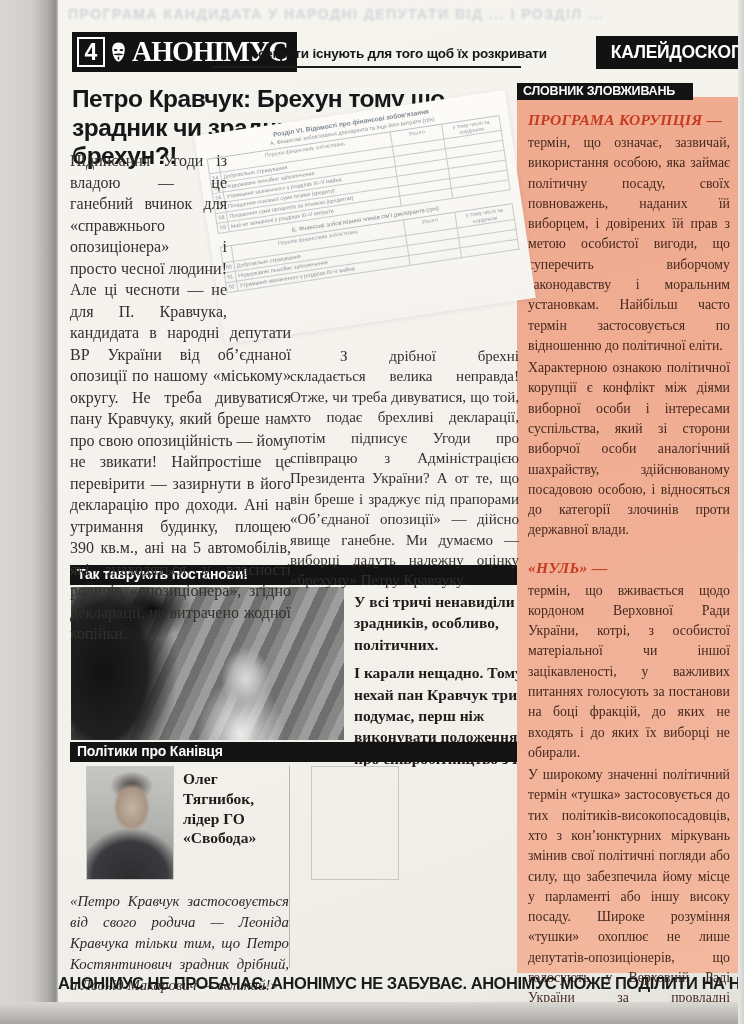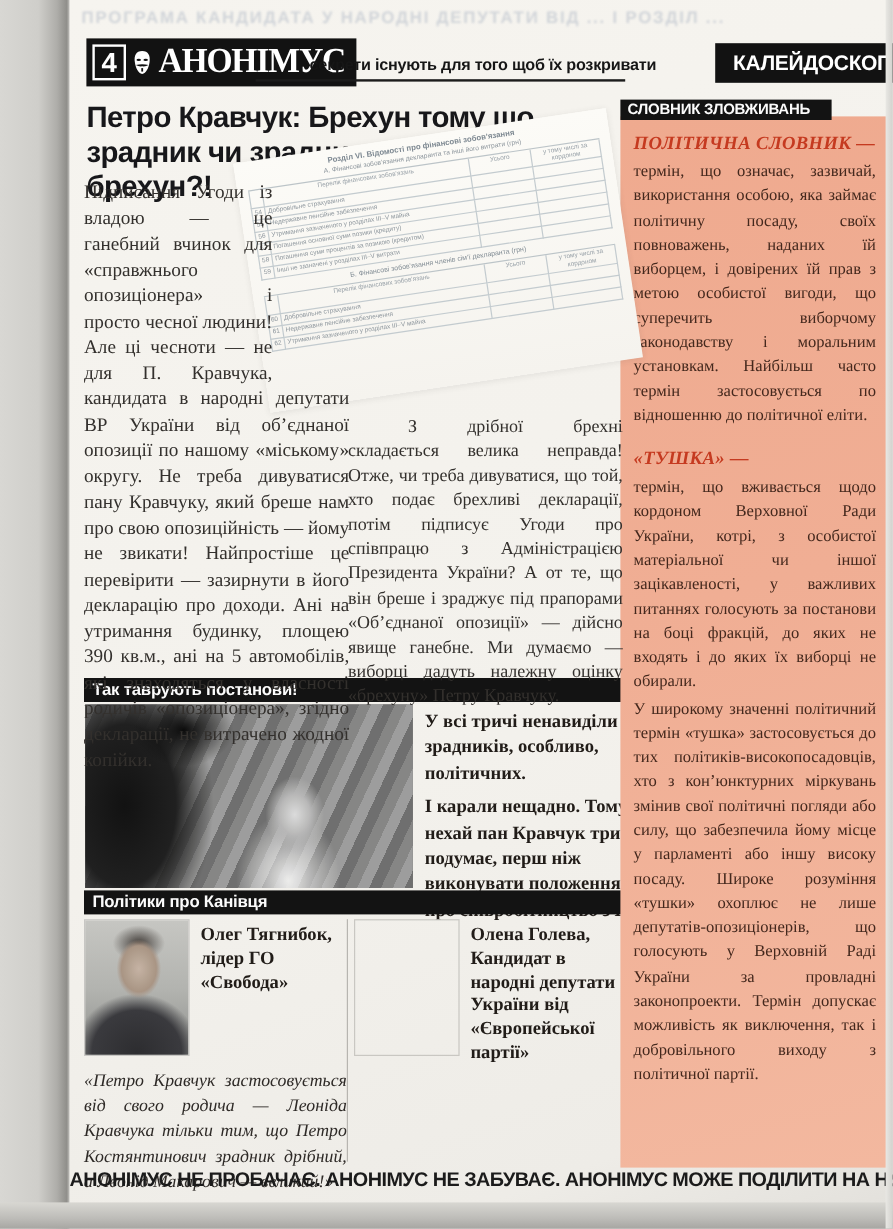--- a/index.html
+++ b/index.html
@@ -81,21 +81,21 @@
       linear-gradient(#777,#555);
     filter:grayscale(0.92) contrast(1.03); }
   .caption { position:absolute; left:296px; top:591px; width:212px; color:#211c18; }
   .caption p { font-weight:bold; font-size:15.5px; line-height:1.38; margin-bottom:7px; }
 
   
   .card { position:absolute; top:766px; width:219px; height:208px; }
   .cardA { left:12px; }
   .cardB { left:237px; width:218px; }
   .card-divider { position:absolute; left:231px; top:766px; width:1px; height:202px; background:#b7b5b0; }
-  .card-top { display:flex; gap:9px; }
+  .card-top { display:flex; gap:9px;margin-left:16px; }
   .card-photo { width:88px; height:114px; flex:0 0 auto; border:1px solid #c9c7c2; }
   .photo-tyahnybok { background:
       radial-gradient(ellipse 25px 33px at 52% 36%, #cdb29a 0%, #b2937a 58%, rgba(0,0,0,0) 74%),
       radial-gradient(ellipse 29px 20px at 52% 17%, #453d37 0%, rgba(0,0,0,0) 75%),
       radial-gradient(ellipse 62px 58px at 50% 98%, #2d2d32 0%, #3a3a40 60%, rgba(0,0,0,0) 84%),
       linear-gradient(180deg,#c6c6c0 0%,#b2b3ad 52%,#8e8f8a 100%);
     filter:grayscale(0.35); }
   .photo-holeva { background:
       radial-gradient(ellipse 28px 36px at 50% 48%, #e7cab1 0%, #d8b79b 60%, rgba(0,0,0,0) 76%),
       radial-gradient(ellipse 43px 50px at 50% 30%, #e9dda9 0%, #d8c78f 58%, rgba(0,0,0,0) 80%),
@@ -241,33 +241,30 @@
       </div>
     </div>
     <p class="quote">«Петро Кравчук застосовується від свого родича — Леоніда Кравчука тільки тим, що Петро Костянтинович зрадник дрібний, а Леонід Макарович — великий!»</p>
   </div>
 
   <div class="card-divider"></div>
 
   <div class="card cardB">
     <div class="card-top">
       <div class="card-photo photo-holeva"></div>
-      <div class="card-name">
-        <span>Олена Голева,</span>
-        <span>Кандидат в народні депутати України від «Європейської партії»</span>
-      </div>
     </div>
   </div>
 
   <div class="sidebar">
     <div class="bar sidebar-header">СЛОВНИК ЗЛОВЖИВАНЬ</div>
     <div class="sidebar-panel">
-      <p class="term">ПОЛІТИЧНА СЛОВНИК —</p>
+      <p class="term">ПРОГРАМА КОРУПЦІЯ —</p>
       <p class="gpara">термін, що означає, зазвичай, використання особою, яка займає політичну посаду, своїх повноважень, наданих їй виборцем, і довірених їй прав з метою особистої вигоди, що суперечить виборчому законодавству і моральним установкам. Найбільш часто термін застосовується по відношенню до політичної еліти.</p>
-      <p class="term term2">«ТУШКА» —</p>
+      <p class="gpara">Характерною ознакою політичної корупції є конфлікт між діями виборної особи і інтересами суспільства, який зі сторони виборчої особи аналогічний шахрайству, здійснюваному посадовою особою, і відносяться до категорії злочинів проти державної влади.</p>
+      <p class="term term2">«НУЛЬ» —</p>
       <p class="gpara">термін, що вживається щодо кордоном Верховної Ради України, котрі, з особистої матеріальної чи іншої зацікавленості, у важливих питаннях голосують за постанови на боці фракцій, до яких не входять і до яких їх виборці не обирали.</p>
       <p class="gpara">У широкому значенні політичний термін «тушка» застосовується до тих політиків-високопосадовців, хто з кон’юнктурних міркувань змінив свої політичні погляди або силу, що забезпечила йому місце у парламенті або іншу високу посаду. Широке розуміння «тушки» охоплює не лише депутатів-опозиціонерів, що голосують у Верховній Раді України за провладні законопроекти. Термін допускає можливість як виключення, так і добровільного виходу з політичної партії.</p>
     </div>
   </div>
 
   <div class="footer">
     <span>АНОНІМУС НЕ ПРОБАЧАЄ. АНОНІМУС НЕ ЗАБУВАЄ. АНОНІМУС МОЖЕ ПОДІЛИТИ НА НУЛЬ</span>
   </div>
 
 </div>

